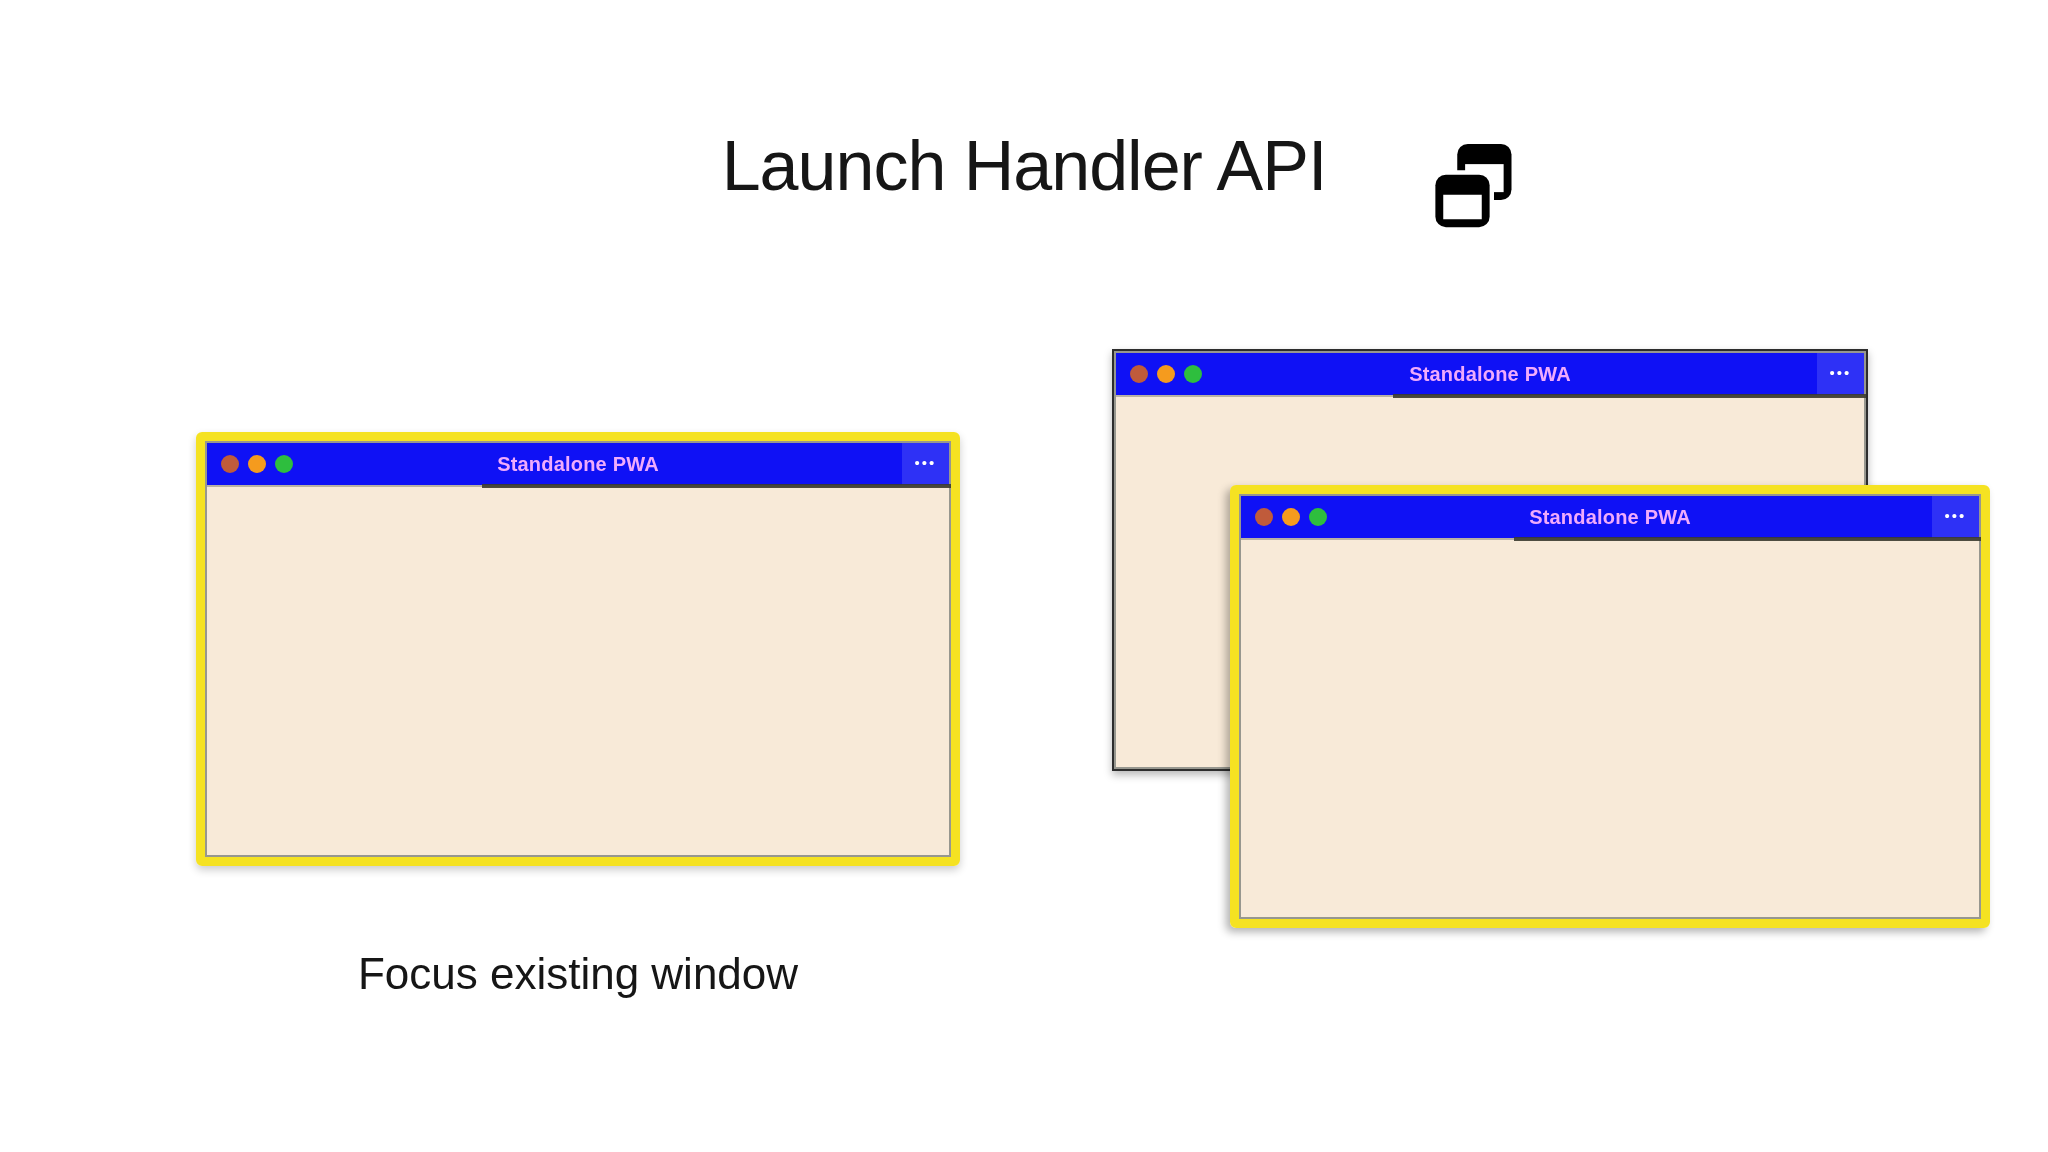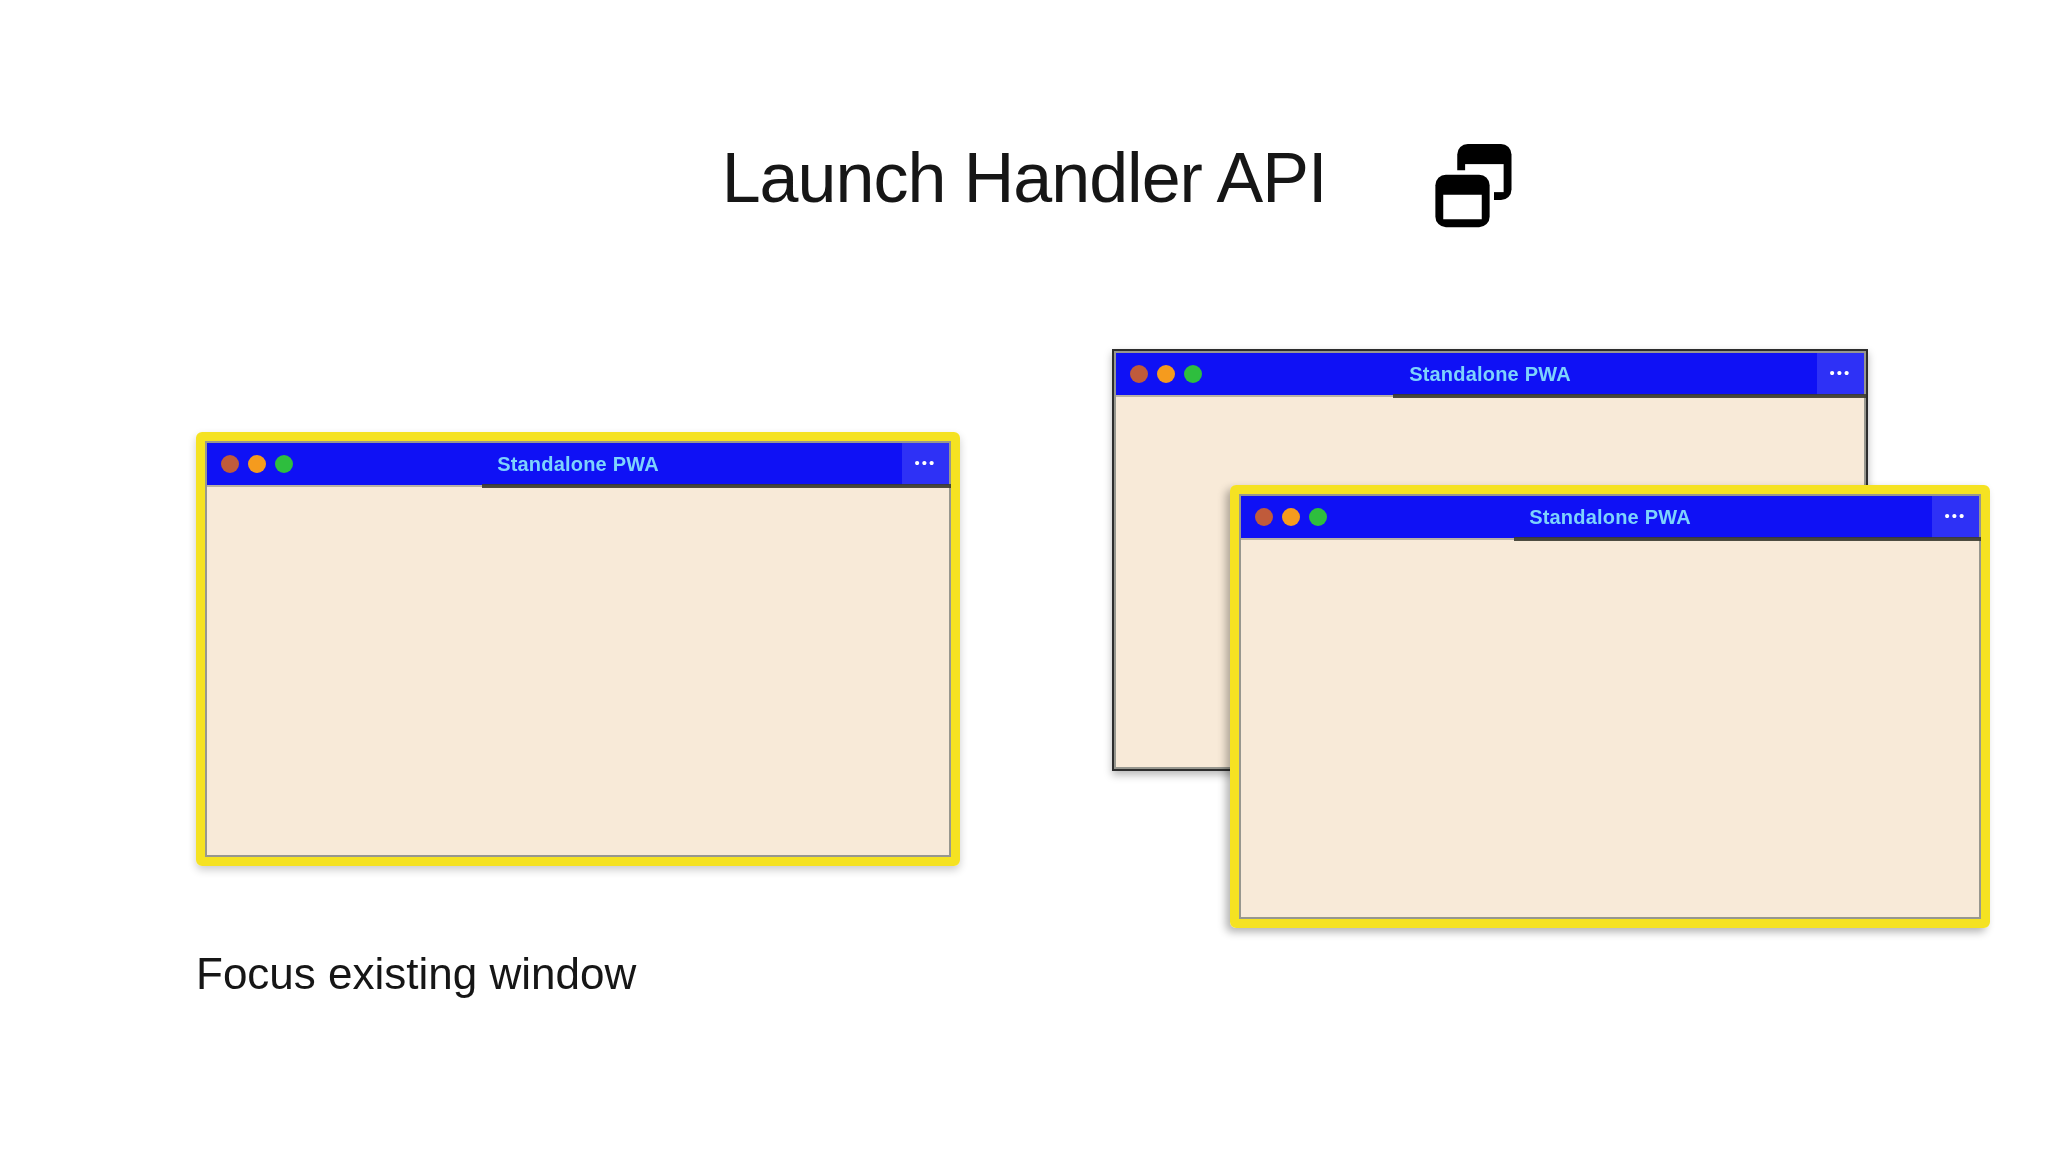--- a/index.html
+++ b/index.html
@@ -9,21 +9,21 @@
   }
   *{box-sizing:border-box}
   html,body{margin:0;padding:0;background:#fff}
   .canvas{
     position:relative;width:2048px;height:1152px;overflow:hidden;
     background:var(--pageBg);
     font-family:"Liberation Sans","DejaVu Sans",sans-serif;
     color:var(--text);
   }
   .page-title{
-    position:absolute;left:0;right:0;top:128px;margin:12px;
+    position:absolute;left:0;right:0;top:128px;margin:0;
     text-align:center;font-size:70px;font-weight:500;letter-spacing:-1px;
     color:var(--text);line-height:1.1;
   }
   .header-icon{position:absolute;left:1431px;top:140px;width:84px;height:92px}
 
   
   .pwa-window{position:absolute;display:flex;flex-direction:column}
   .pwa-window.focused{
     border:9px solid var(--focus);border-radius:6px;
     box-shadow:0 4px 9px rgba(0,0,0,.20);
@@ -38,34 +38,34 @@
     border:2px solid var(--borderGray);background:var(--cream);
   }
   .titlebar{position:relative;flex:0 0 42px;height:42px;background:var(--bar)}
   .traffic{position:absolute;left:14px;top:50%;transform:translateY(-50%);display:flex;gap:9px}
   .traffic i{display:block;width:18px;height:18px;border-radius:50%}
   .t-close{background:var(--dotClose)}
   .t-min{background:var(--dotMin)}
   .t-max{background:var(--dotMax)}
   .win-title{
     position:absolute;left:60px;right:60px;top:50%;transform:translateY(-50%);
-    text-align:center;color:#7dd3fc;font-size:20px;font-weight:700;letter-spacing:.2px;
+    text-align:center;color:#f0abfc;font-size:20px;font-weight:700;letter-spacing:.2px;
     white-space:nowrap;
   }
   .menu-btn{
     position:absolute;right:0;top:0;bottom:0;width:47px;background:var(--barMenu);
     display:flex;align-items:center;justify-content:center;
   }
   .menu-glyph{color:#fff;font-size:15px;letter-spacing:2px;line-height:1;transform:translateY(-2px)}
   .underline{position:absolute;left:0;right:0;bottom:-2px;height:2px;background:var(--seamLight)}
   .seam{position:absolute;left:37%;right:-2px;bottom:-3px;height:4px;background:var(--seam);opacity:.9}
   .win-body{flex:1;background:var(--cream)}
 
   .caption{
-    position:absolute;top:948px;text-align:left;
+    position:absolute;top:948px;text-align:center;
     font-size:44px;font-weight:400;color:var(--text);line-height:1.2;
   }
   #cap-left{left:196px;width:764px}
   #cap-right{left:1248px;width:764px}
 
   #win-left {left:196px; top:432px; width:764px; height:434px}
   #win-back {left:1112px;top:349px; width:756px; height:422px}
   #win-front{left:1230px;top:485px; width:760px; height:443px}
 </style>
 </head>

